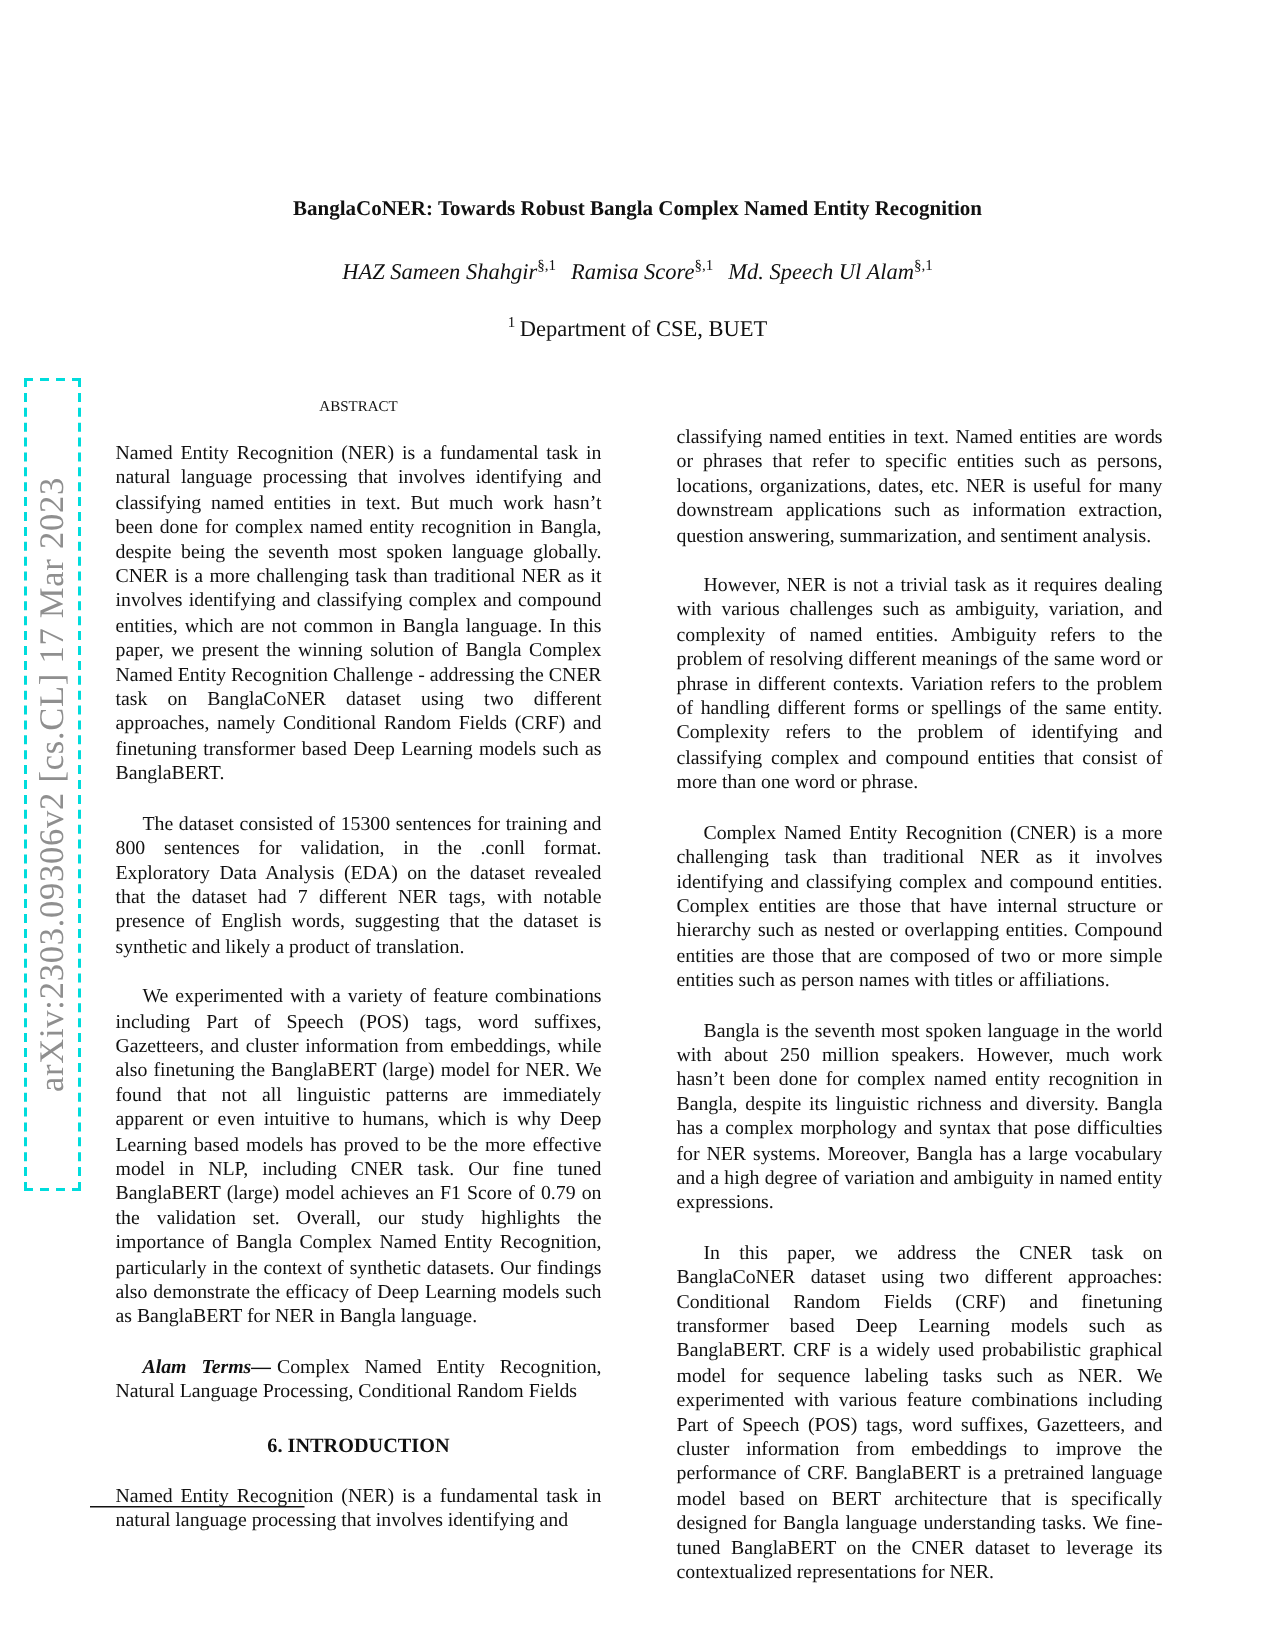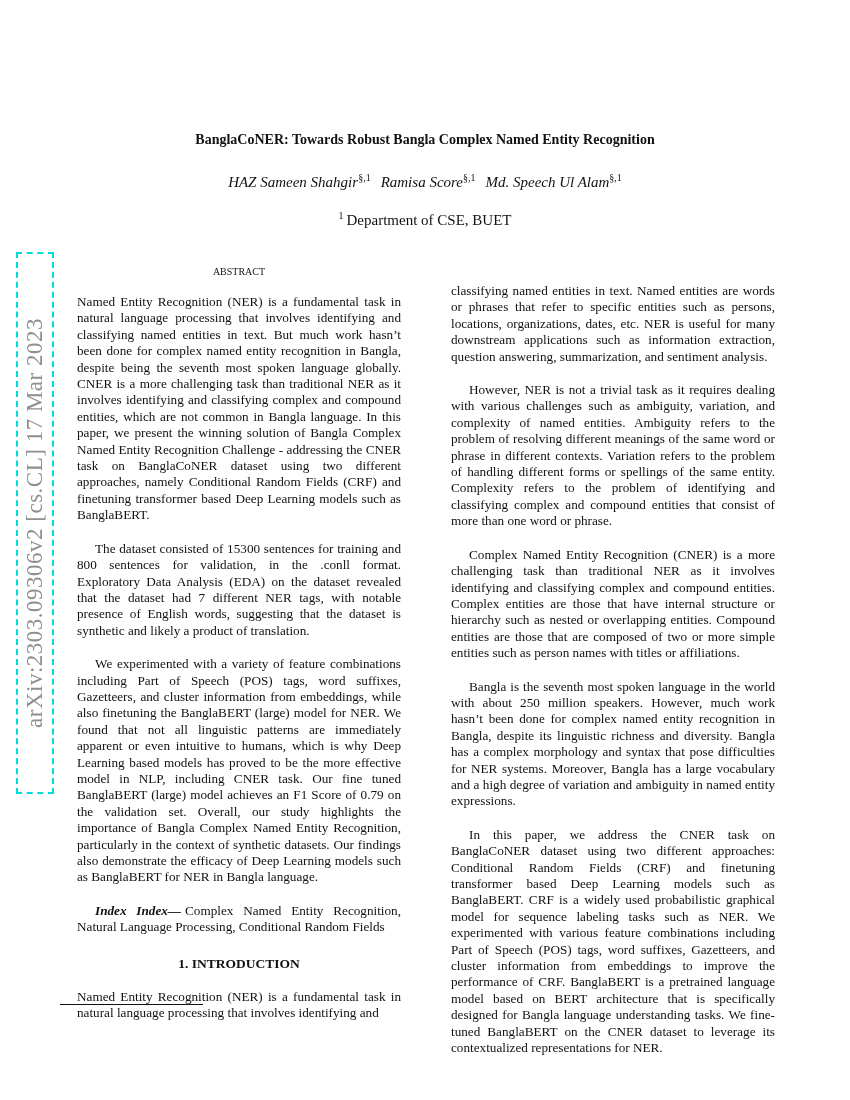--- a/index.html
+++ b/index.html
@@ -103,24 +103,24 @@
 
   <div class="columns">
 
     <div class="col">
       <div class="abstract-heading">ABSTRACT</div>
       <p class="body">Named Entity Recognition (NER) is a fundamental task in natural language processing that involves identifying and classifying named entities in text.  But much work hasn’t been done for complex named entity recognition in Bangla, despite being the seventh most spoken language globally. CNER is a more challenging task than traditional NER as it involves identifying and classifying complex and compound entities, which are not common in Bangla language. In this paper, we present the winning solution of Bangla Complex Named Entity Recognition Challenge - addressing the CNER task on BanglaCoNER dataset using two different approaches, namely Conditional Random Fields (CRF) and finetuning transformer based Deep Learning models such as BanglaBERT.</p>
       <p class="body indent">The dataset consisted of 15300 sentences for training and 800 sentences for validation, in the .conll format. Exploratory Data Analysis (EDA) on the dataset revealed that the dataset had 7 different NER tags, with notable presence of English words, suggesting that the dataset is synthetic and likely a product of translation.</p>
       <p class="body indent">We experimented with a variety of feature combinations including Part of Speech (POS) tags, word suffixes, Gazetteers, and cluster information from embeddings, while also finetuning the BanglaBERT (large) model for NER. We found that not all linguistic patterns are immediately apparent or even intuitive to humans, which is why Deep Learning based models has proved to be the more effective model in NLP, including CNER task.  Our fine tuned BanglaBERT (large) model achieves an F1 Score of 0.79 on the validation set.  Overall, our study highlights the importance of Bangla Complex Named Entity Recognition, particularly in the context of synthetic datasets.  Our findings also demonstrate the efficacy of Deep Learning models such as BanglaBERT for NER in Bangla language.</p>
 
       <p class="body indent spaced">
-        <span class="bi">Index Index—</span><span>Complex Named Entity Recognition, Natural Language Processing, Conditional Random Fields</span>
+        <span class="bi">Alam Terms—</span><span>Complex Named Entity Recognition, Natural Language Processing, Conditional Random Fields</span>
       </p>
 
-      <div class="section-heading">1.  INTRODUCTION</div>
+      <div class="section-heading">6.  INTRODUCTION</div>
 
       <p class="body">Named Entity Recognition (NER) is a fundamental task in natural language processing that involves identifying and</p>
 
       <div class="footnote">
         <div class="footnote-rule"></div>
       </div>
     </div>
 
     <div class="col">
       <p class="body">classifying named entities in text.  Named entities are words or phrases that refer to specific entities such as persons, locations, organizations, dates, etc. NER is useful for many downstream applications such as information extraction, question answering, summarization, and sentiment analysis.</p>

